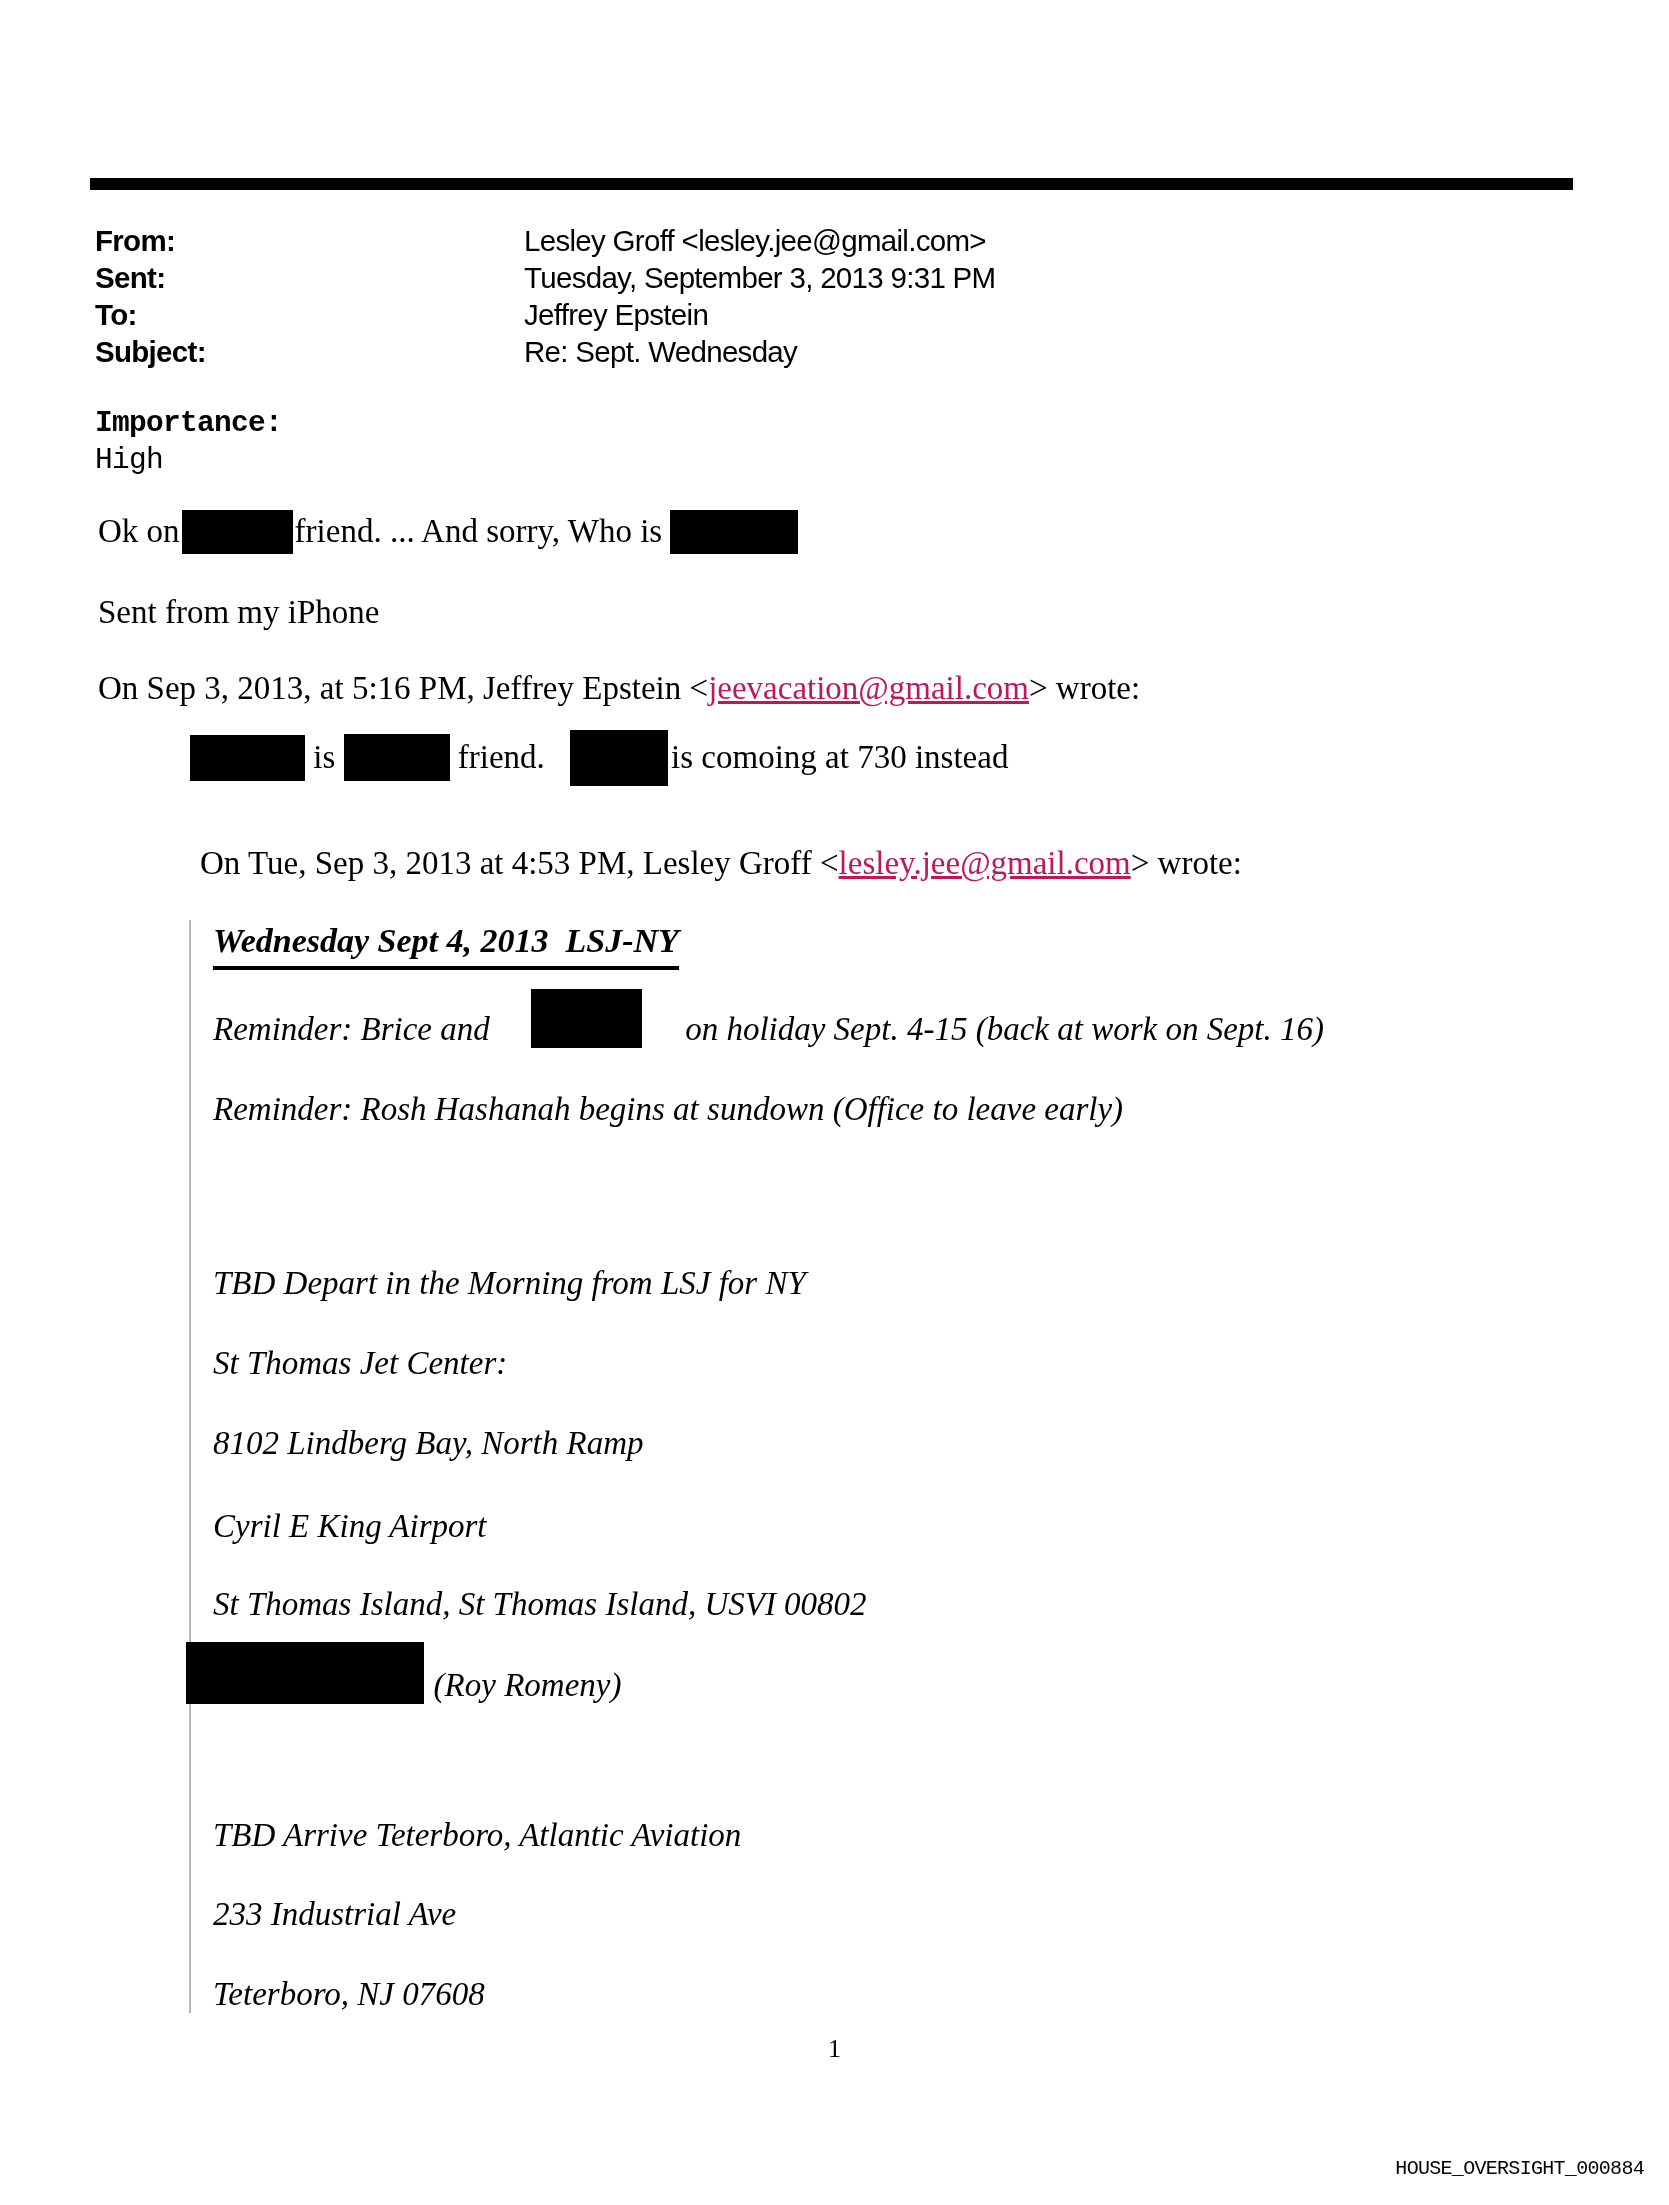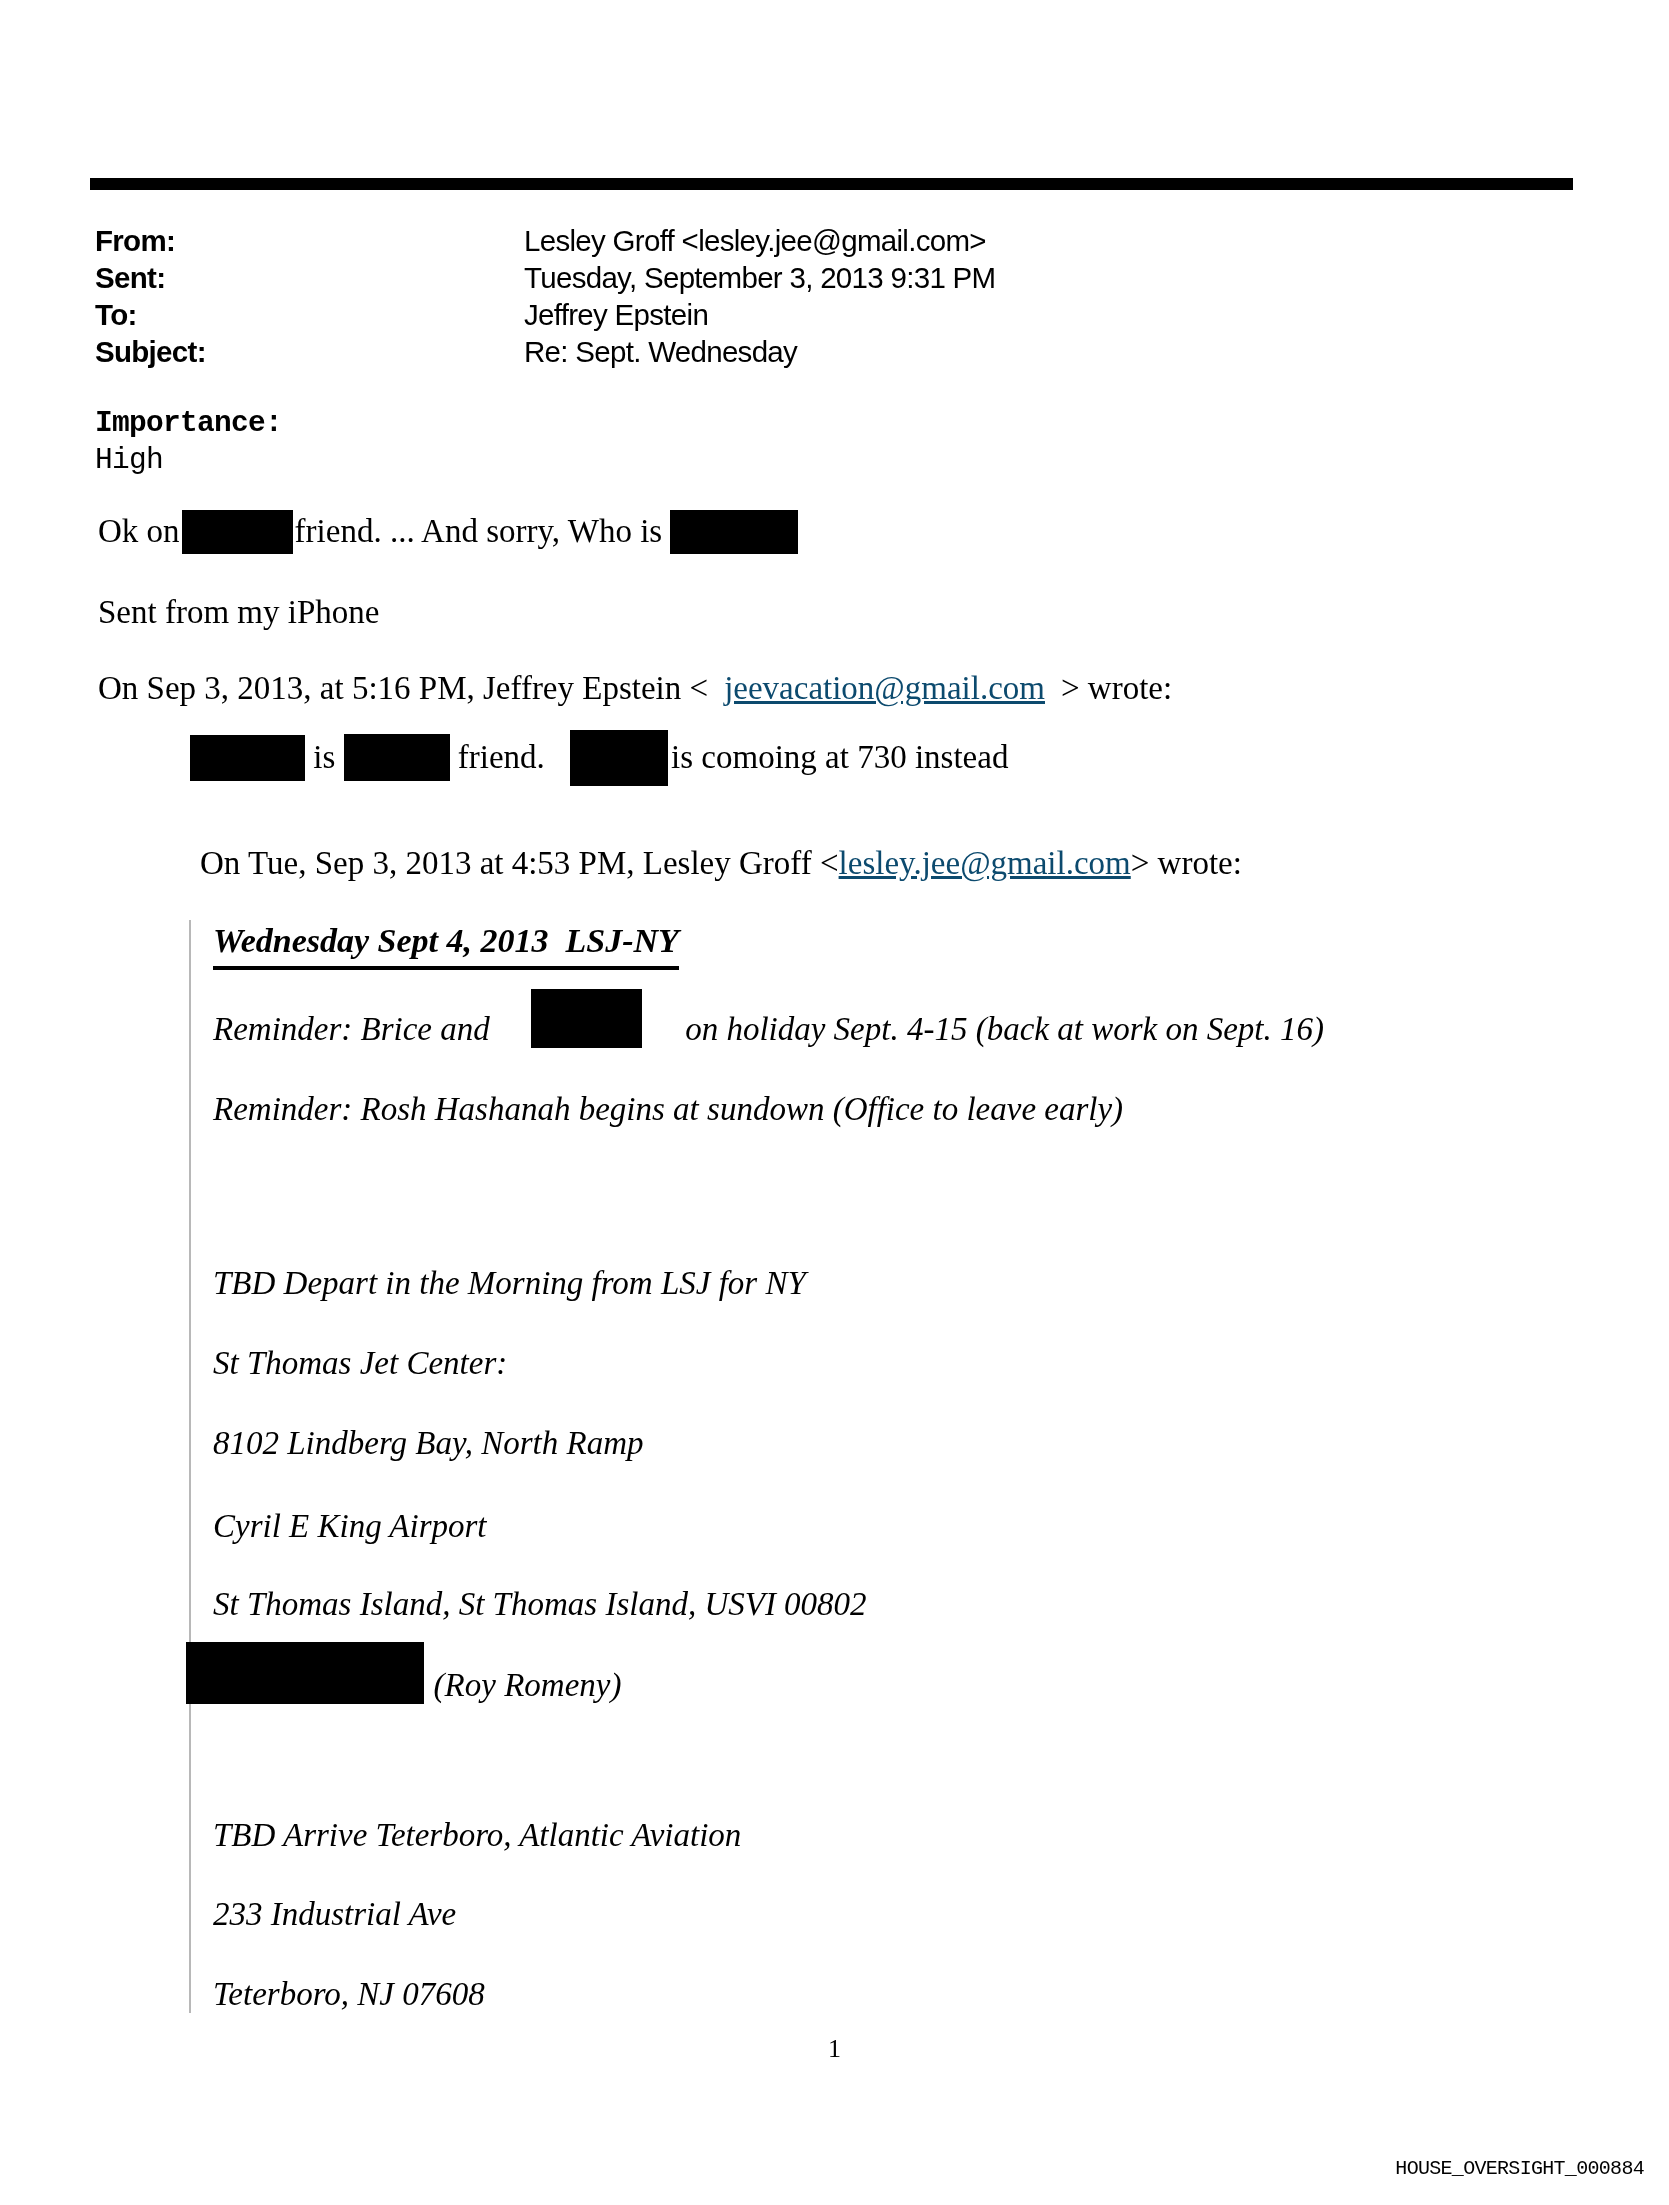--- a/index.html
+++ b/index.html
@@ -12,21 +12,21 @@
   .hdr{position:absolute;left:95px;top:222px;font-family:"Liberation Sans",sans-serif;
        font-size:29.5px;line-height:37px;letter-spacing:-0.7px;}
   .hrow{display:flex;}
   .hlabel{font-weight:bold;width:429px;flex:none;}
   .imp{position:absolute;left:95px;top:405px;font-family:Liberation Mono, monospace;
        font-size:29.5px;line-height:37px;letter-spacing:-0.7px;flex-direction:column;}
   
   .bline{position:absolute;display:flex;align-items:center;height:59px;
          font-size:33px;white-space:pre;}
   .rd{display:inline-block;background:#000;flex:none;}
-  a.link, .link{color:#0c4a6e;text-decoration:underline;cursor:pointer;}
+  a.link, .link{color:#be185d;text-decoration:underline;cursor:pointer;}
   
   .bq{position:absolute;left:189px;top:920px;width:1388px;height:1093px;
       border-left:2.6px solid #b8b8b8;}
   .ql{position:absolute;left:22px;display:flex;align-items:flex-end;height:59px;
       font-size:33px;font-style:italic;white-space:pre;}
   .qhead{font-weight:bold;font-size:34px;font-style:italic;
          border-bottom:4.6px solid #000;padding-bottom:5.9px;white-space:pre;}
   .tbd{font-weight:normal;}
   .pageno{position:absolute;left:0;top:2034px;width:1669px;text-align:center;
           font-size:26px;}
@@ -68,21 +68,21 @@
     <span>Ok on</span>
     <span class="rd" style="width:111px;height:44px;margin:0 2px;"></span>
     <span>friend. ... And sorry, Who is</span>
     <span class="rd" style="width:128px;height:44px;margin-left:7.9px;"></span>
   </div>
 
   <div class="bline" style="left:98px;top:583px;">
     <span>Sent from my iPhone</span>
   </div>
 
-  <div class="bline" style="left:98px;top:659px;gap:16px;">
+  <div class="bline" style="left:98px;top:659px;">
     <span>On Sep 3, 2013, at 5:16 PM, Jeffrey Epstein &lt;</span>
     <span class="link">jeevacation@gmail.com</span>
     <span>&gt; wrote:</span>
   </div>
 
   <div class="bline" style="left:190px;top:728px;">
     <span class="rd" style="width:115px;height:46px;"></span>
     <span> is </span>
     <span class="rd" style="width:106px;height:47px;"></span>
     <span> friend.</span>

